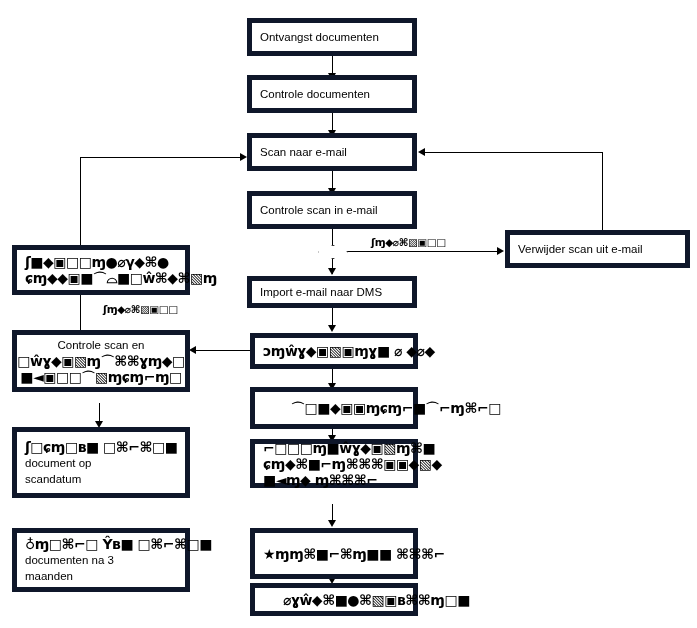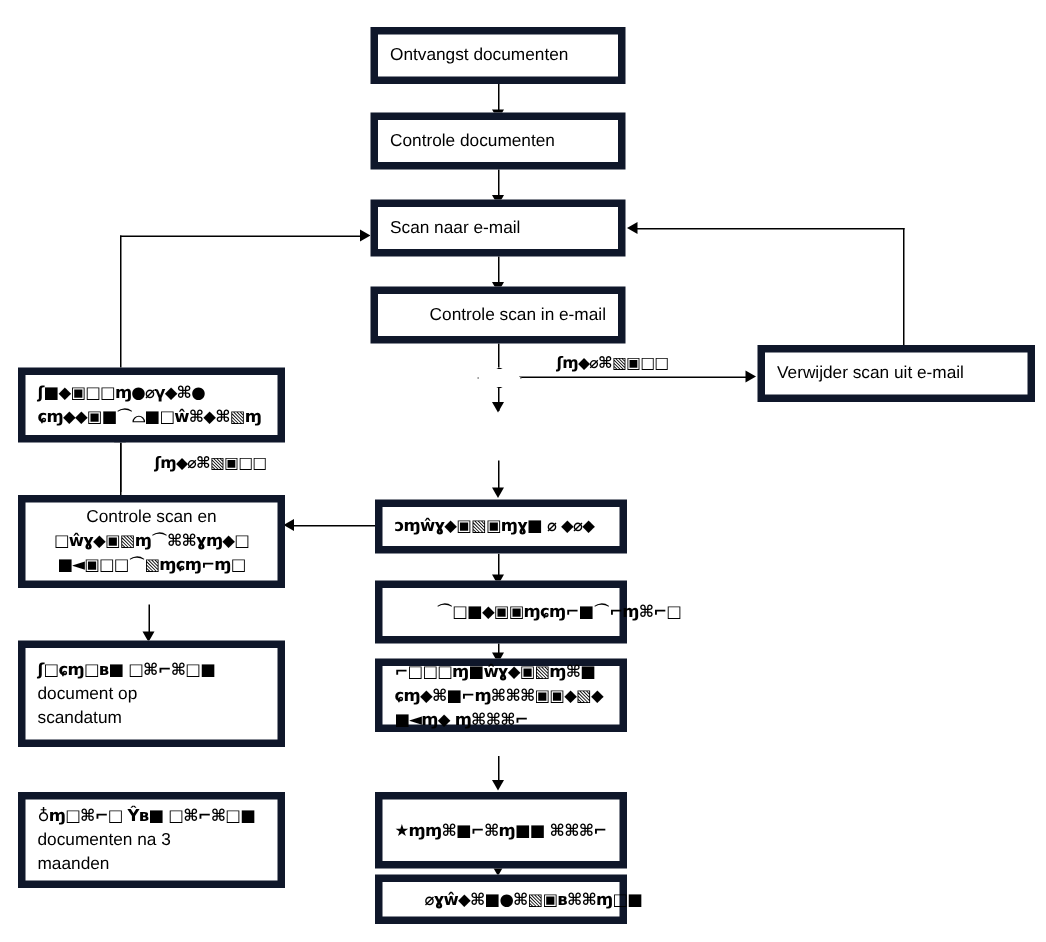--- a/index.html
+++ b/index.html
@@ -34,21 +34,21 @@
   }
   .node .nline {
     display: block;
     white-space: pre;
   }
   
   .garbled {
     font-family: "DejaVu Sans", sans-serif;
     letter-spacing: -0.5px;
     font-weight: 700;
-    font-size: 11px;
+    font-size: 14px;
   }
   .edge-label {
     position: absolute;
     font-size: 10.5px;
     color: #000000;
     z-index: 4;
     white-space: pre;
   }
   .ln {
     position: absolute;
@@ -155,28 +155,31 @@
   </div>
 
   <div class="node" style="left:247px; top:75px; width:170px; height:38px;">
     <span class="nline">Controle documenten</span>
   </div>
 
   <div class="node" style="left:247px; top:133px; width:170px; height:38px;">
     <span class="nline">Scan naar e-mail</span>
   </div>
 
-  <div class="node" style="left:247px; top:191px; width:170px; height:38px;text-align:right;">
+  <div class="node" style="left:247px; top:191px; width:170px; height:38px;">
     <span class="nline">Controle scan in e-mail</span>
   </div>
 
   <div class="node" style="left:505px; top:230px; width:185px; height:38px;">
     <span class="nline">Verwijder scan uit e-mail</span>
   </div>
 
+  <div class="node" style="left:247px; top:276px; width:170px; height:32px;">
+    <span class="nline">Import e-mail naar DMS</span>
+  </div>
 
   <div class="node" style="left:12px; top:245px; width:178px; height:50px;">
     <span class="nline garbled">ʃ■◆▣□□ɱ●⌀γ◆⌘●</span>
     <span class="nline garbled">ɕɱ◆◆▣■⌒⌓■□ŵ⌘◆⌘▧ɱ</span>
   </div>
 
   <div class="node" style="left:12px; top:330px; width:178px; height:62px;align-items:center;">
     <span class="nline">Controle scan en</span>
     <span class="nline garbled">□ŵɣ◆▣▧ɱ⌒⌘⌘ɣɱ◆□</span>
     <span class="nline garbled">■◄▣□□⌒▧ɱɕɱ⌐ɱ□</span>

